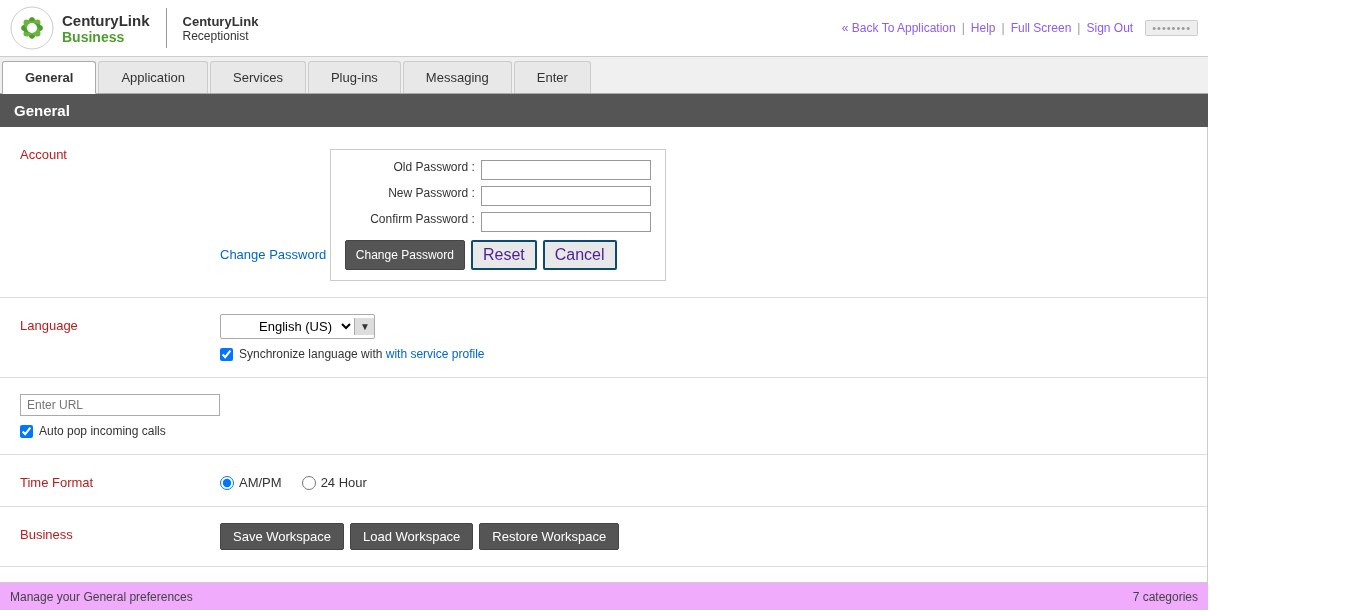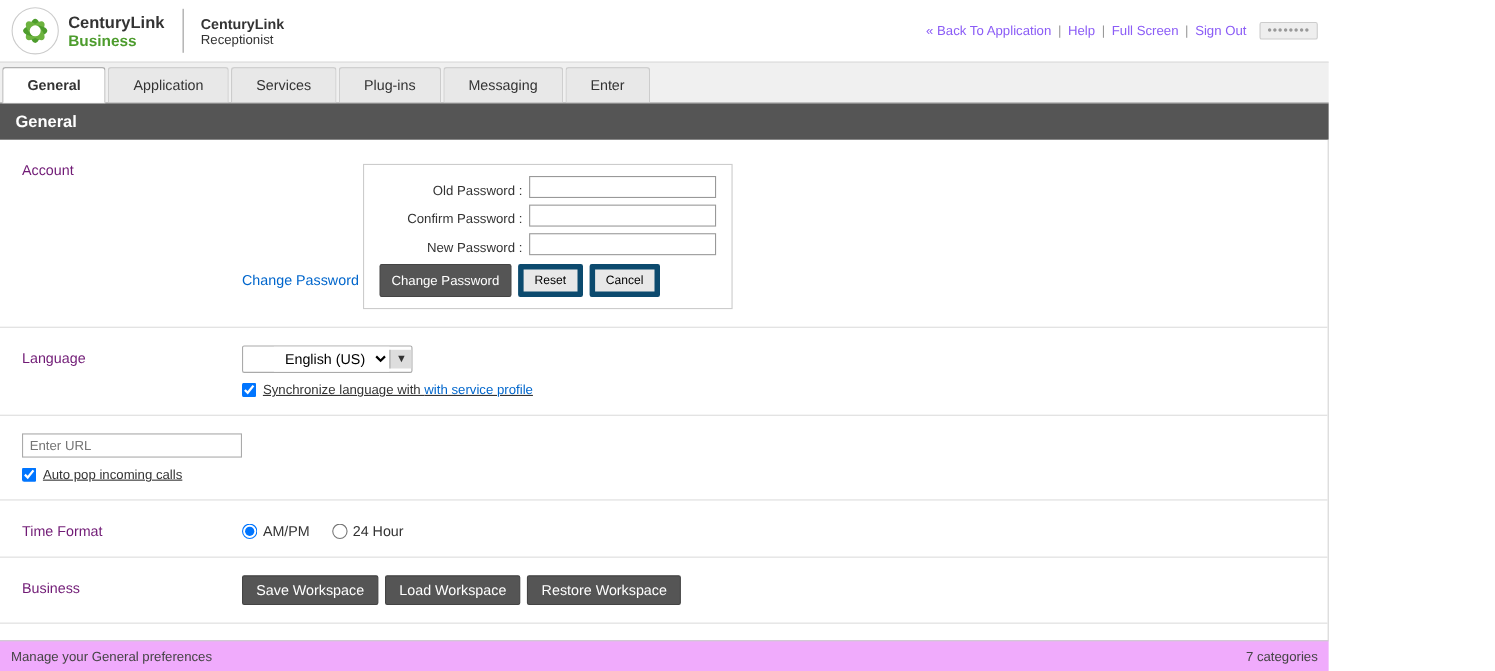--- a/index.html
+++ b/index.html
@@ -67,63 +67,63 @@
     .section-row {
       display: flex;
       align-items: flex-start;
       padding: 16px 20px;
       border-bottom: 1px solid #ddd;
     }
     .section-label {
       width: 200px;
       min-width: 200px;
       font-size: 13px;
-      color: #701a75;
+      color: #b91c1c;
       padding-top: 4px;
     }
     .section-content { flex: 1; }
 
     
     .change-password-link { color: #06c; text-decoration: none; font-size: 13px; }
     .password-box {
       border: 1px solid #ccc;
       padding: 10px 14px;
       margin-top: 6px;
       display: inline-block;
       background: #fff;
     }
-    .password-row { display: flex; align-items: flex-end; margin-bottom: 6px; }
+    .password-row { display: flex; align-items: flex-start; margin-bottom: 6px; }
     .password-row label { width: 130px; text-align: right; margin-right: 6px; font-size: 12px; }
     .password-row input {
       width: 170px;
       padding: 2px 4px;
       border: 1px solid #999;
       font-size: 12px;
       height: 20px;
     }
     .password-buttons { margin-top: 8px; display: flex; gap: 6px; }
     .btn-dark {
       background: #555;
       color: #fff;
       border: 1px solid #444;
       padding: 4px 10px;
       font-size: 12px;
       cursor: pointer;
       border-radius: 2px;
     }
     .btn-light {
       background: #e8e8e8;
-      color: #000000;
-      border: 5px solid #0c4a6e;
+      color: #4c1d95;
+      border: 2px solid #0c4a6e;
       padding: 4px 10px;
-      font-size: 11px;
+      font-size: 16px;
       cursor: pointer;
       border-radius: 2px;
     }
-    .checkbox-row { display: flex; align-items: center; gap: 6px; margin-top: 8px; font-size: 12px; text-decoration: underline; }
+    .checkbox-row { display: flex; align-items: center; gap: 6px; margin-top: 8px; font-size: 12px; }
     .checkbox-row input[type="checkbox"] { width: 13px; height: 13px; }
 
     
     .url-input {
       width: 200px;
       padding: 3px 6px;
       border: 1px solid #aaa;
       font-size: 12px;
       color: #999;
     }
@@ -243,25 +243,25 @@
     <div class="section-row">
       <div class="section-label">Account</div>
       <div class="section-content">
         <a href="#" class="change-password-link">Change Password</a>
         <div class="password-box">
           <div class="password-row">
             <label>Old Password :</label>
             <input type="password" style="">
           </div>
           <div class="password-row">
-            <label>Confirm Password :</label>
+            <label>New Password :</label>
             <input type="password" style="">
           </div>
           <div class="password-row">
-            <label>New Password :</label>
+            <label>Confirm Password :</label>
             <input type="password" style="">
           </div>
           <div class="password-buttons">
             <button class="btn-dark">Change Password</button>
             <button class="btn-light">Reset</button>
             <button class="btn-light">Cancel</button>
           </div>
         </div>
       </div>
     </div>

